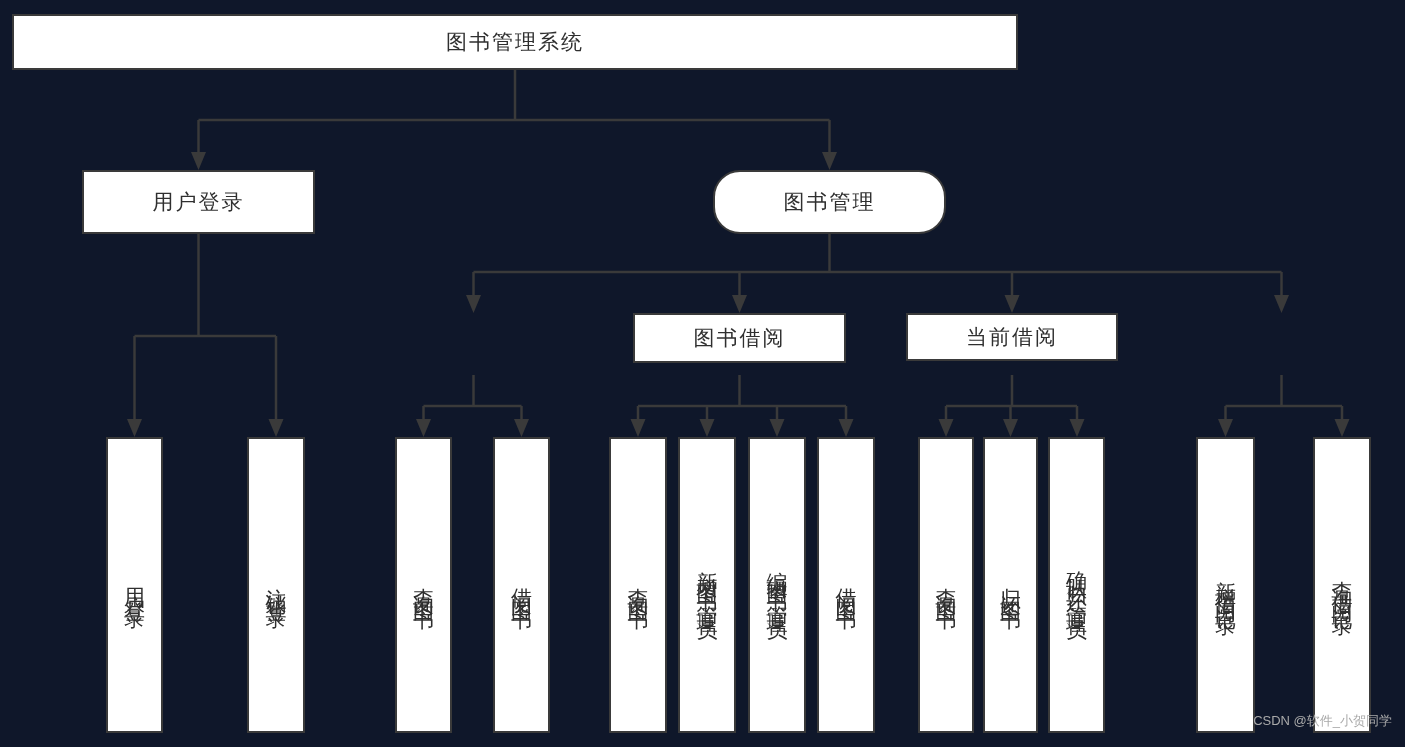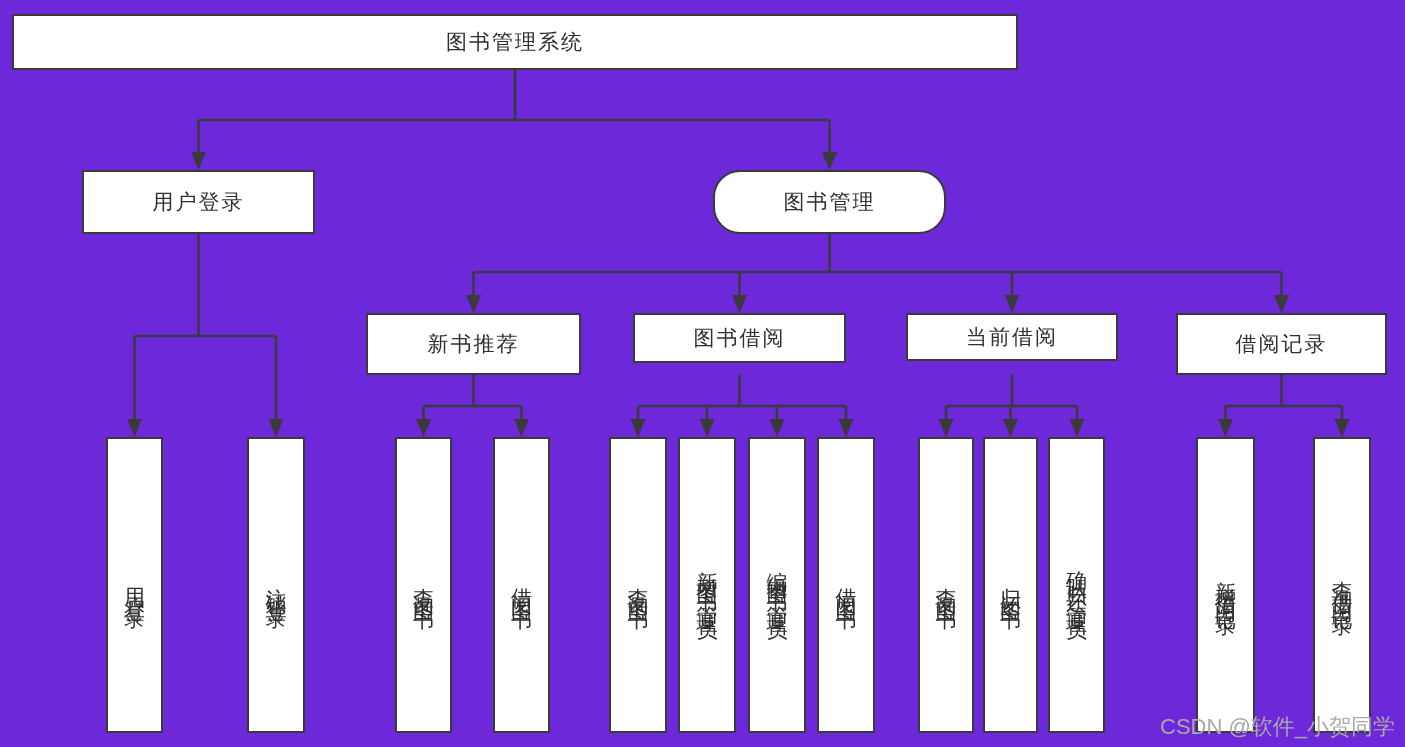--- a/index.html
+++ b/index.html
@@ -4,21 +4,21 @@
 <style>
   html, body {
     margin: 0;
     padding: 0;
     background: #ffffff;
   }
   #canvas {
     position: relative;
     width: 1405px;
     height: 747px;
-    background: #6d28d9;
+    background: #0f172a;
     font-family: "Liberation Sans", sans-serif;
     overflow: hidden;
   }
   #connectors {
     position: absolute;
     left: 0;
     top: 0;
     width: 1405px;
     height: 747px;
     z-index: 1;
@@ -68,21 +68,21 @@
   .n-l11 { left: 1048px; top: 437px; width: 57px; height: 296px; }
   .n-l12 { left: 1196px; top: 437px; width: 59px; height: 296px; }
   .n-l13 { left: 1313px; top: 437px; width: 58px; height: 296px; }
 
   #watermark {
     position: absolute;
     left: 1160px;
     top: 712px;
     width: 232px;
     text-align: right;
-    font-size: 22px;
+    font-size: 13px;
     color: #a9a9a9;
     z-index: 3;
     white-space: nowrap;
     font-family: "Liberation Sans", sans-serif;
   }
 </style>
 </head>
 <body>
 
 <div id="canvas">
@@ -152,32 +152,26 @@
     <span class="lbl">图书管理系统</span>
   </div>
 
   <div class="node n-userlogin">
     <span class="lbl">用户登录</span>
   </div>
   <div class="node n-bookmgmt">
     <span class="lbl">图书管理</span>
   </div>
 
-  <div class="node n-newbookrec">
-    <span class="lbl">新书推荐</span>
-  </div>
   <div class="node n-bookborrow">
     <span class="lbl">图书借阅</span>
   </div>
   <div class="node n-curborrow">
     <span class="lbl">当前借阅</span>
   </div>
-  <div class="node n-borrowrec">
-    <span class="lbl">借阅记录</span>
-  </div>
 
   <div class="node v n-l1">
     <span class="lbl">用户登录</span>
   </div>
   <div class="node v n-l2">
     <span class="lbl">注销登录</span>
   </div>
   <div class="node v n-l3">
     <span class="lbl">查询图书</span>
   </div>

